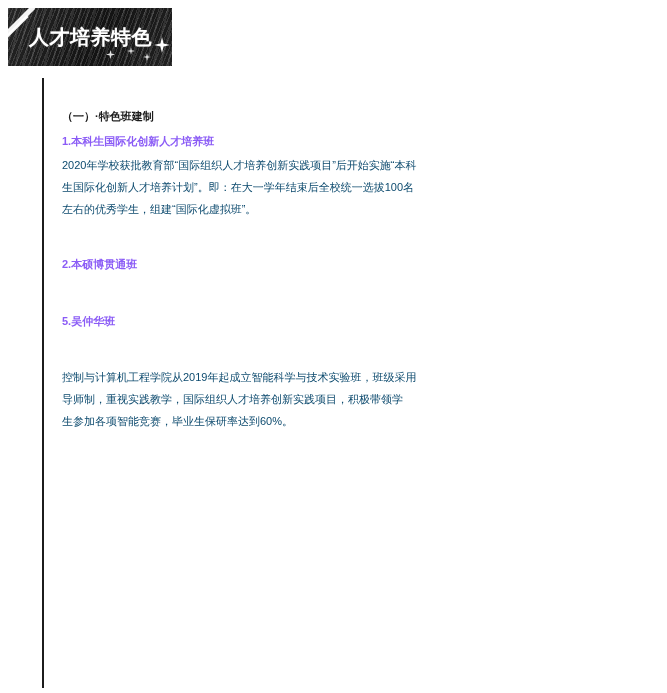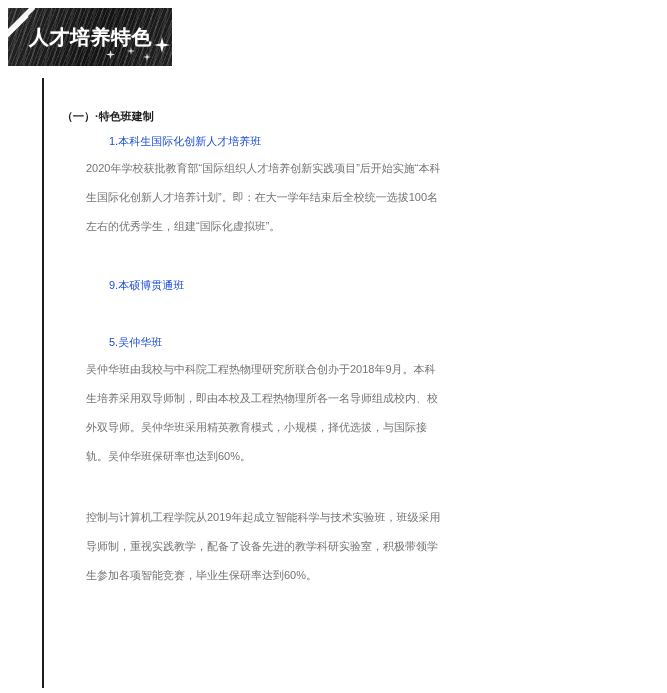--- a/index.html
+++ b/index.html
@@ -77,30 +77,28 @@
     line-height: 25px;
   }
   .intro-heading {
     font-weight: bold;
     color: #1c1c1c;
     line-height: 25px;
   }
   .section { margin-top: 32px; }
   .section.first { margin-top: 0; }
   .section-heading {
-    font-weight: normal;
-    color: #1d4ed8;
+    font-weight: bold;
+    color: #8b5cf6;
     line-height: 25px;
-    margin-left: 47px;
   }
   .section-body {
     white-space: pre-line;
-    color: #737373;
-    line-height: 29px;
-    margin-left: 24px;
+    color: #0c4a6e;
+    line-height: 22px;
   }
 </style>
 </head>
 <body>
 
 <div class="banner">
   <span class="corner-stripe s1"></span>
   <span class="corner-stripe s2"></span>
   <span class="banner-title">人才培养特色</span>
   <span class="sparkle big"></span>
@@ -116,30 +114,26 @@
   <div class="intro-heading">（一）·特色班建制</div>
 
   <div class="section first">
     <div class="section-heading">1.本科生国际化创新人才培养班</div>
     <div class="section-body">2020年学校获批教育部“国际组织人才培养创新实践项目”后开始实施“本科
 生国际化创新人才培养计划”。即：在大一学年结束后全校统一选拔100名
 左右的优秀学生，组建“国际化虚拟班”。</div>
   </div>
 
   <div class="section">
-    <div class="section-heading">9.本硕博贯通班</div>
+    <div class="section-heading">2.本硕博贯通班</div>
   </div>
 
   <div class="section">
     <div class="section-heading">5.吴仲华班</div>
-    <div class="section-body">吴仲华班由我校与中科院工程热物理研究所联合创办于2018年9月。本科
-生培养采用双导师制，即由本校及工程热物理所各一名导师组成校内、校
-外双导师。吴仲华班采用精英教育模式，小规模，择优选拔，与国际接
-轨。吴仲华班保研率也达到60%。</div>
   </div>
 
   <div class="section">
     <div class="section-body">控制与计算机工程学院从2019年起成立智能科学与技术实验班，班级采用
-导师制，重视实践教学，配备了设备先进的教学科研实验室，积极带领学
+导师制，重视实践教学，国际组织人才培养创新实践项目，积极带领学
 生参加各项智能竞赛，毕业生保研率达到60%。</div>
   </div>
 
 </div>
 
 </body></html>

